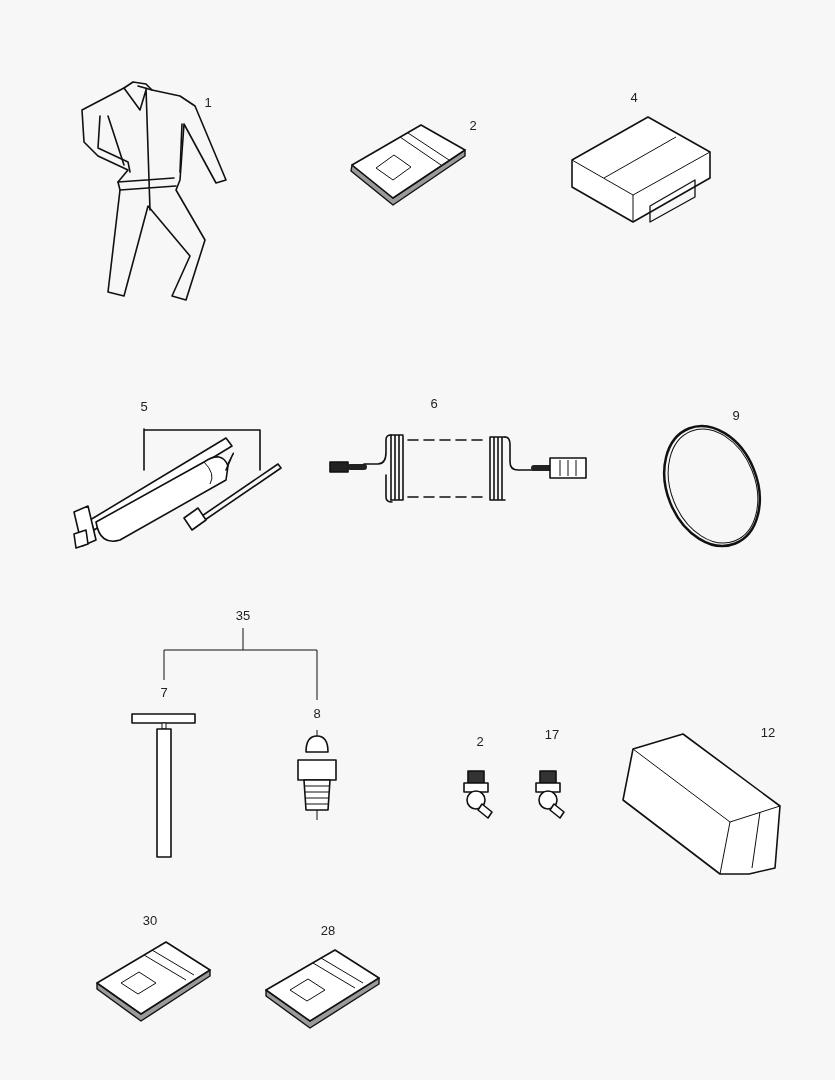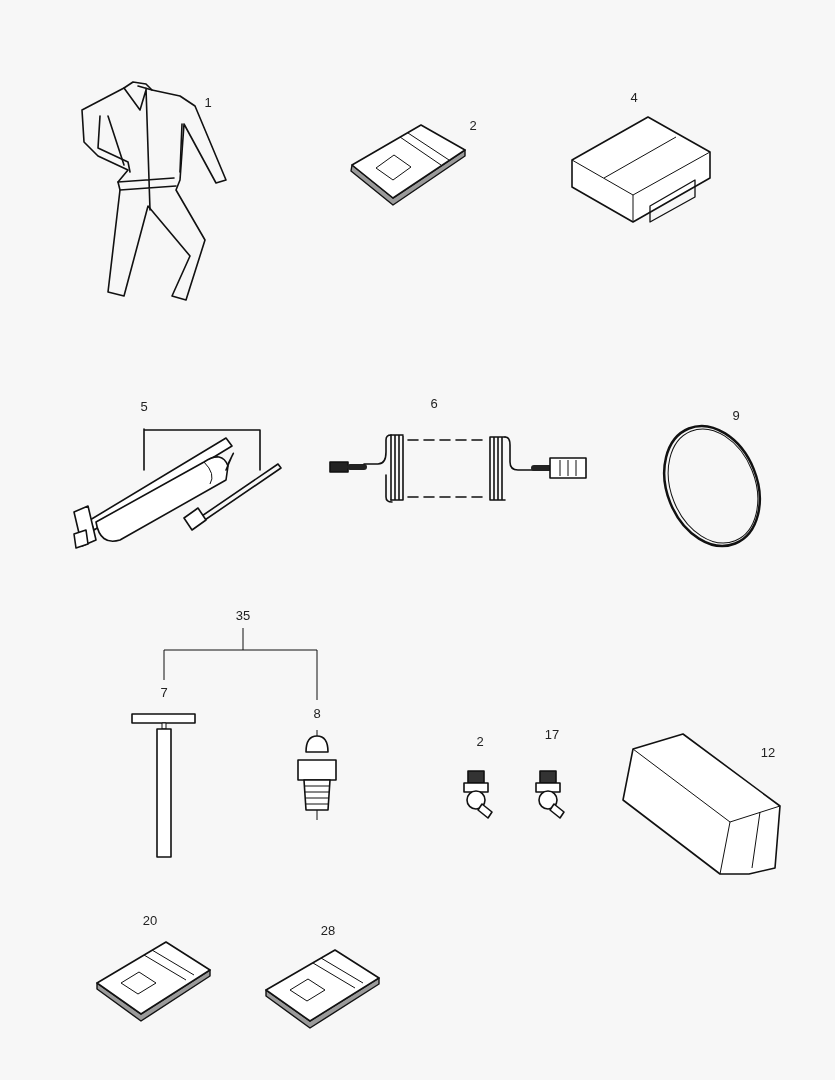--- a/index.html
+++ b/index.html
@@ -127,16 +127,16 @@
   <span class="label" style="left:473px;top:119px">2</span>
   <span class="label" style="left:634px;top:91px">4</span>
   <span class="label" style="left:144px;top:400px">5</span>
   <span class="label" style="left:434px;top:397px">6</span>
   <span class="label" style="left:736px;top:409px">9</span>
   <span class="label" style="left:243px;top:609px">35</span>
   <span class="label" style="left:164px;top:686px">7</span>
   <span class="label" style="left:317px;top:707px">8</span>
   <span class="label" style="left:480px;top:735px">2</span>
   <span class="label" style="left:552px;top:728px">17</span>
-  <span class="label" style="left:768px;top:746px">12</span>
-  <span class="label" style="left:150px;top:914px">20</span>
+  <span class="label" style="left:768px;top:726px">12</span>
+  <span class="label" style="left:150px;top:914px">30</span>
   <span class="label" style="left:328px;top:924px">28</span>
 </div>
 
 </body></html>

